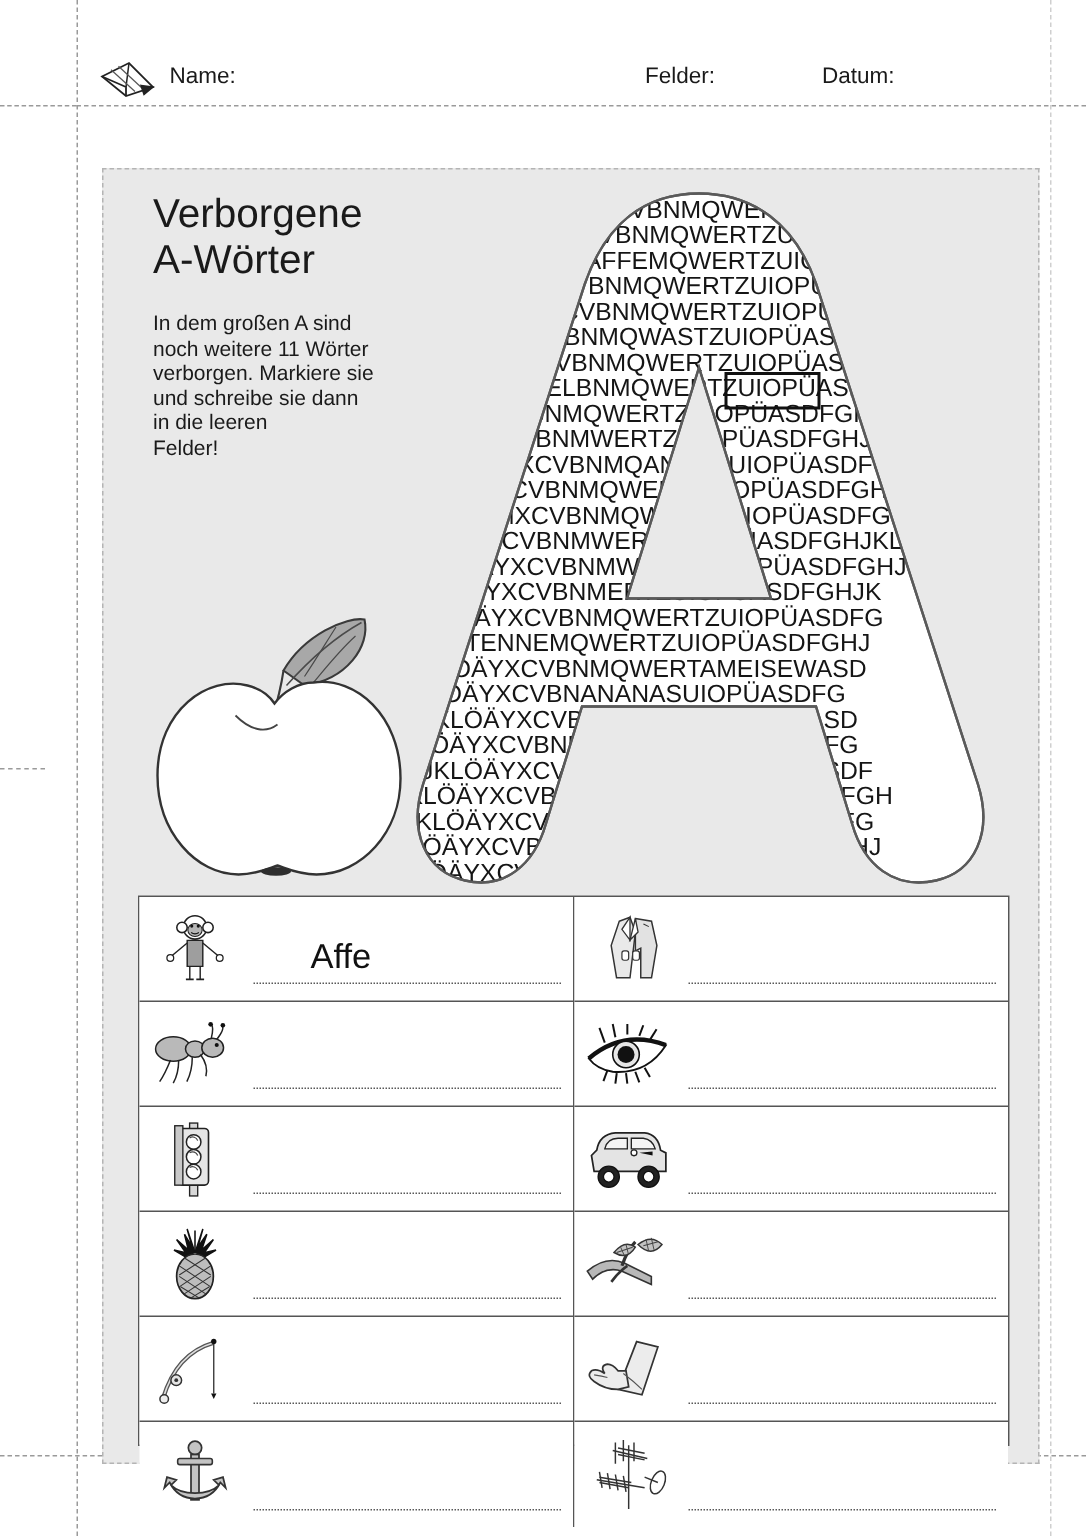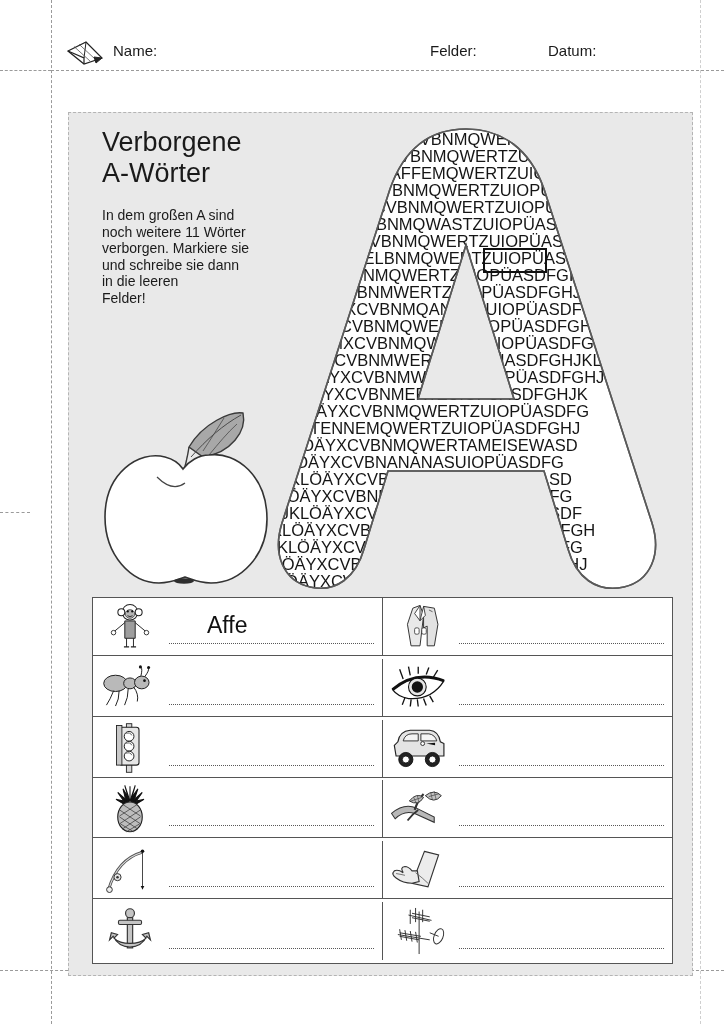--- a/index.html
+++ b/index.html
@@ -115,21 +115,21 @@
     left: 23px; top: 484px;
     width: 581px; height: 367px;
     border: 1px solid #555;
     box-sizing: border-box;
     background: #ffffff;
     display: flex;
     flex-wrap: wrap;
   }
   .cell {
     width: 50%;
-    height: 58px;
+    height: 70px;
     box-sizing: border-box;
     border-right: 1px solid #555;
     border-bottom: 1px solid #555;
     position: relative;
     background: #fff;
     display: flex;
     align-items: flex-end;
   }
   .cell.col-right { border-right: none; }
   .cell.last-row  { border-bottom: none; }

